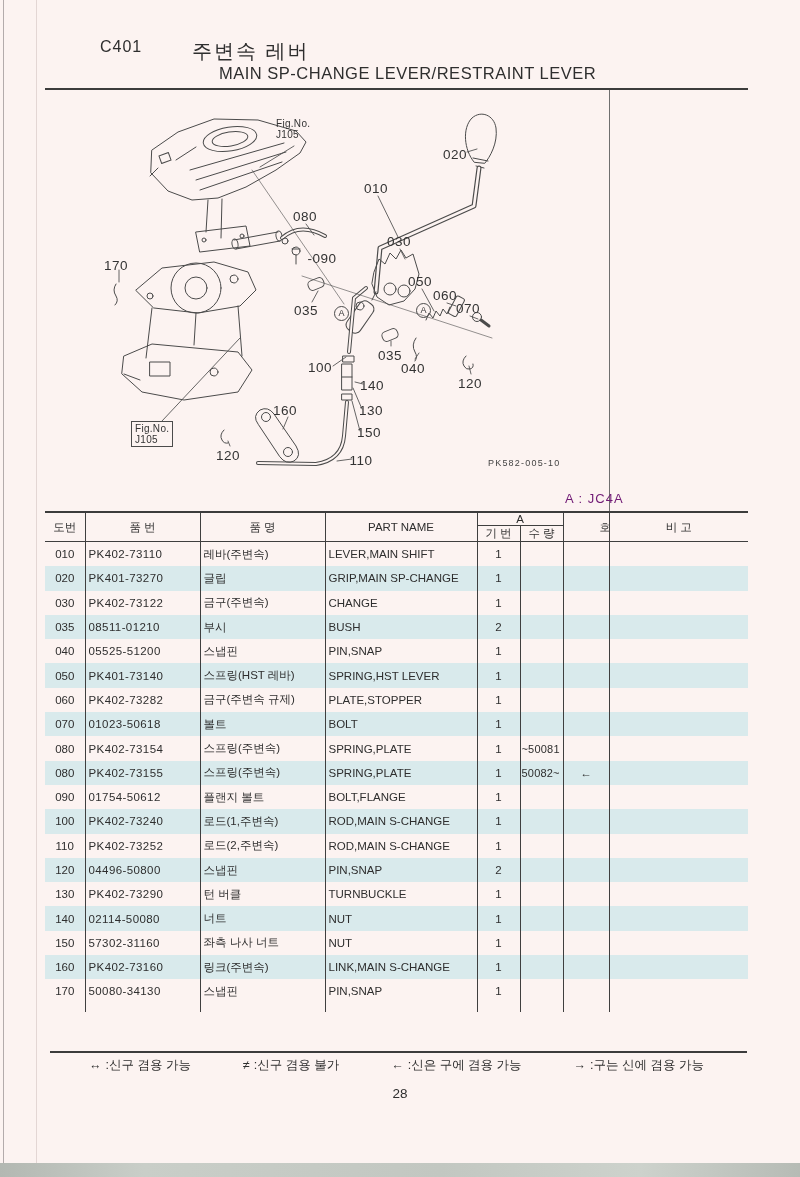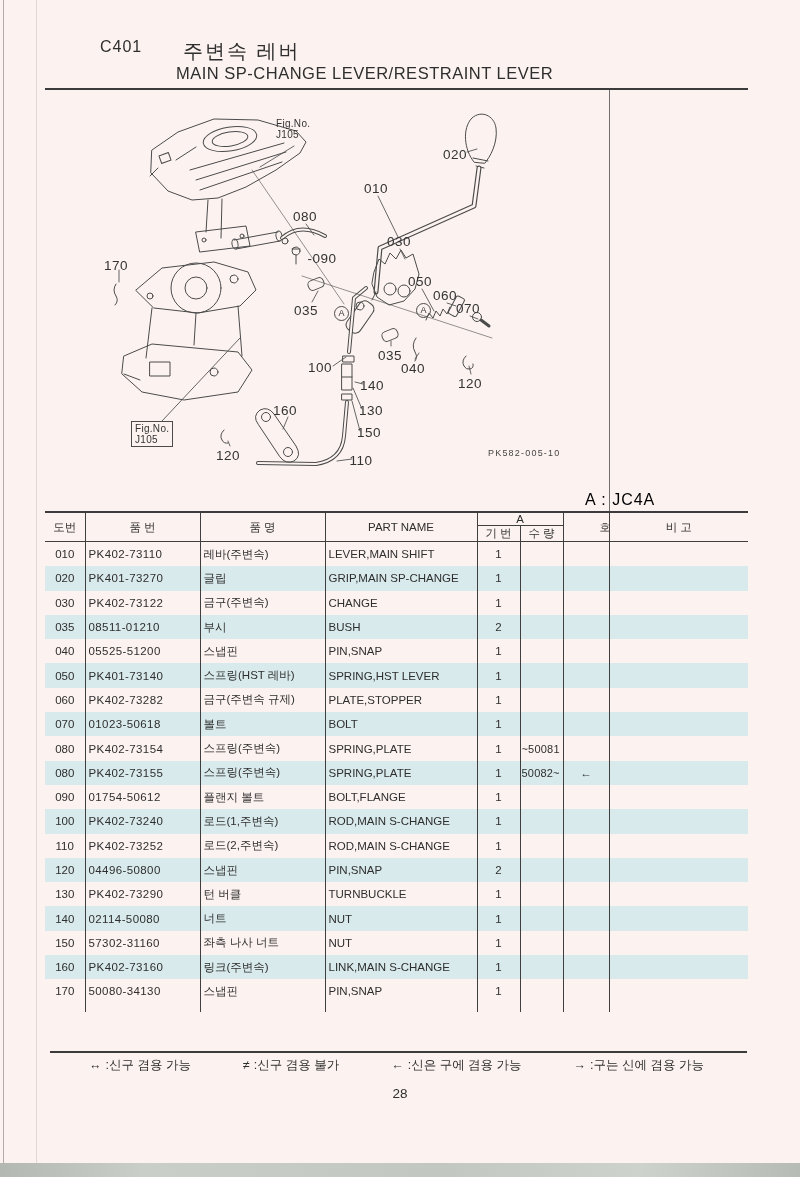--- a/index.html
+++ b/index.html
@@ -10,32 +10,32 @@
     color:#2e2e2e;
   }
   .abs{position:absolute;}
   
   .edge-line{position:absolute;top:0;height:1164px;width:1px;}
   .bottom-band{position:absolute;left:0;top:1163px;width:800px;height:14px;
     background:linear-gradient(90deg,#b3b8b2 0%,#c9cec8 18%,#c2c7c1 55%,#cdd2cc 80%,#b6bbb5 100%);}
   
   .h-code{font-size:16px;letter-spacing:1px;}
   .h-ko{font-size:20px;letter-spacing:2px;}
-  .h-en{font-size:16.5px;letter-spacing:.5px;}
+  .h-en{font-size:16.5px;letter-spacing:.5px;margin-left:43px;}
   .title-rule{position:absolute;left:45px;top:88px;width:703px;height:2px;background:#3c3c3c;}
   .vsplit{position:absolute;left:609px;top:90px;width:1px;height:421px;background:#6f6f6f;}
   
   #diagram-svg{position:absolute;left:0;top:0;pointer-events:none;}
   .callout{position:absolute;transform:translateX(-50%);font-size:13.5px;letter-spacing:.5px;color:#333;white-space:nowrap;}
   .marker-a{position:absolute;width:13px;height:13px;border:1px solid #4b4b4b;border-radius:50%;
     font-size:9px;line-height:13px;text-align:center;color:#333;background:transparent;}
   .figref{position:absolute;font-size:10px;line-height:11px;color:#333;letter-spacing:.3px;}
   .figref.boxed{border:1px solid #4b4b4b;padding:1px 3px;background:transparent;}
   .drawcode{position:absolute;font-size:9px;letter-spacing:1.2px;color:#444;}
-  .model-note{position:absolute;font-size:16px;letter-spacing:1px;color:#000000;margin-left:20px;}
+  .model-note{position:absolute;font-size:13px;letter-spacing:1px;color:#701a75;}
   
   #table-wrap{position:absolute;left:45px;top:511px;width:703px;height:540px;}
   table{border-collapse:collapse;table-layout:fixed;width:703px;height:413px;}
   col.c1{width:40px}col.c2{width:115px}col.c3{width:125px}col.c4{width:152px}
   col.c5{width:43px}col.c6{width:43px}col.c7{width:46px}col.c8{width:139px}
   th,td{border-left:1px solid #3f3f3f;border-right:1px solid #3f3f3f;
     font-weight:normal;font-size:11.5px;padding:0 3px;white-space:nowrap;overflow:hidden;}
   thead th{border-top:2px solid #3c3c3c;border-bottom:1px solid #3f3f3f;text-align:center;}
   thead tr.sub th{border-top:1px solid #3f3f3f;font-family:Liberation Serif, serif;}
   thead .grp{border-bottom:1px solid #3f3f3f;}
@@ -59,21 +59,21 @@
   .page-num{position:absolute;left:0;top:1086px;width:800px;text-align:center;font-size:13.5px;color:#2e2e2e;}
 </style>
 </head>
 <body>
 
 <div class="edge-line" style="left:3px;background:#b3abab;"></div>
 <div class="edge-line" style="left:36px;background:#e3d6d4;"></div>
 <div class="bottom-band"></div>
 
 <div class="abs h-code" style="left:100px;top:38px;">C401</div>
-<div class="abs h-ko" style="left:183px;top:38px;text-align:center;">주변속 레버</div>
+<div class="abs h-ko" style="left:192px;top:38px;text-align:center;">주변속 레버</div>
 <div class="abs h-en" style="left:176px;top:64px;">MAIN SP-CHANGE LEVER/RESTRAINT LEVER</div>
 <div class="title-rule"></div>
 <div class="vsplit"></div>
 
 <svg id="diagram-svg" width="800" height="1177" viewBox="0 0 800 1177">
   <g fill="none" stroke="#4b4b4b" stroke-width="1" stroke-linejoin="round" stroke-linecap="round">
 
     <path d="M152,150 L178,132 L214,119 L258,120 L296,131 L306,142 L300,153 L276,170 L246,187 L218,198 L192,200 L168,191 L151,173 Z"></path>
     <ellipse cx="230" cy="139" rx="27" ry="12" transform="rotate(-9 230 139)"></ellipse>
     <ellipse cx="230" cy="139" rx="18" ry="7" transform="rotate(-9 230 139)"></ellipse>
@@ -179,21 +179,21 @@
 <div class="figref" style="left:276px;top:118px;">
   <div>Fig.No.</div>
   <div>J105</div>
 </div>
 <div class="figref boxed" style="left:131px;top:421px;">
   <div>Fig.No.</div>
   <div>J105</div>
 </div>
 <div class="marker-a" style="left:334px;top:306px;">A</div>
 <div class="marker-a" style="left:416px;top:303px;">A</div>
-<div class="drawcode" style="left:488px;top:448px;">PK582-005-10</div>
+<div class="drawcode" style="left:488px;top:458px;">PK582-005-10</div>
 <div id="callouts">
     <div class="callout" style="left: 455px; top: 147px;">020</div>
     <div class="callout" style="left: 376px; top: 181px;">010</div>
     <div class="callout" style="left: 305px; top: 209px;">080</div>
     <div class="callout" style="left: 399px; top: 234px;">030</div>
     <div class="callout" style="left: 322px; top: 251px;">-090</div>
     <div class="callout" style="left: 420px; top: 274px;">050</div>
     <div class="callout" style="left: 445px; top: 288px;">060</div>
     <div class="callout" style="left: 468px; top: 301px;">070</div>
     <div class="callout" style="left: 306px; top: 303px;">035</div>

